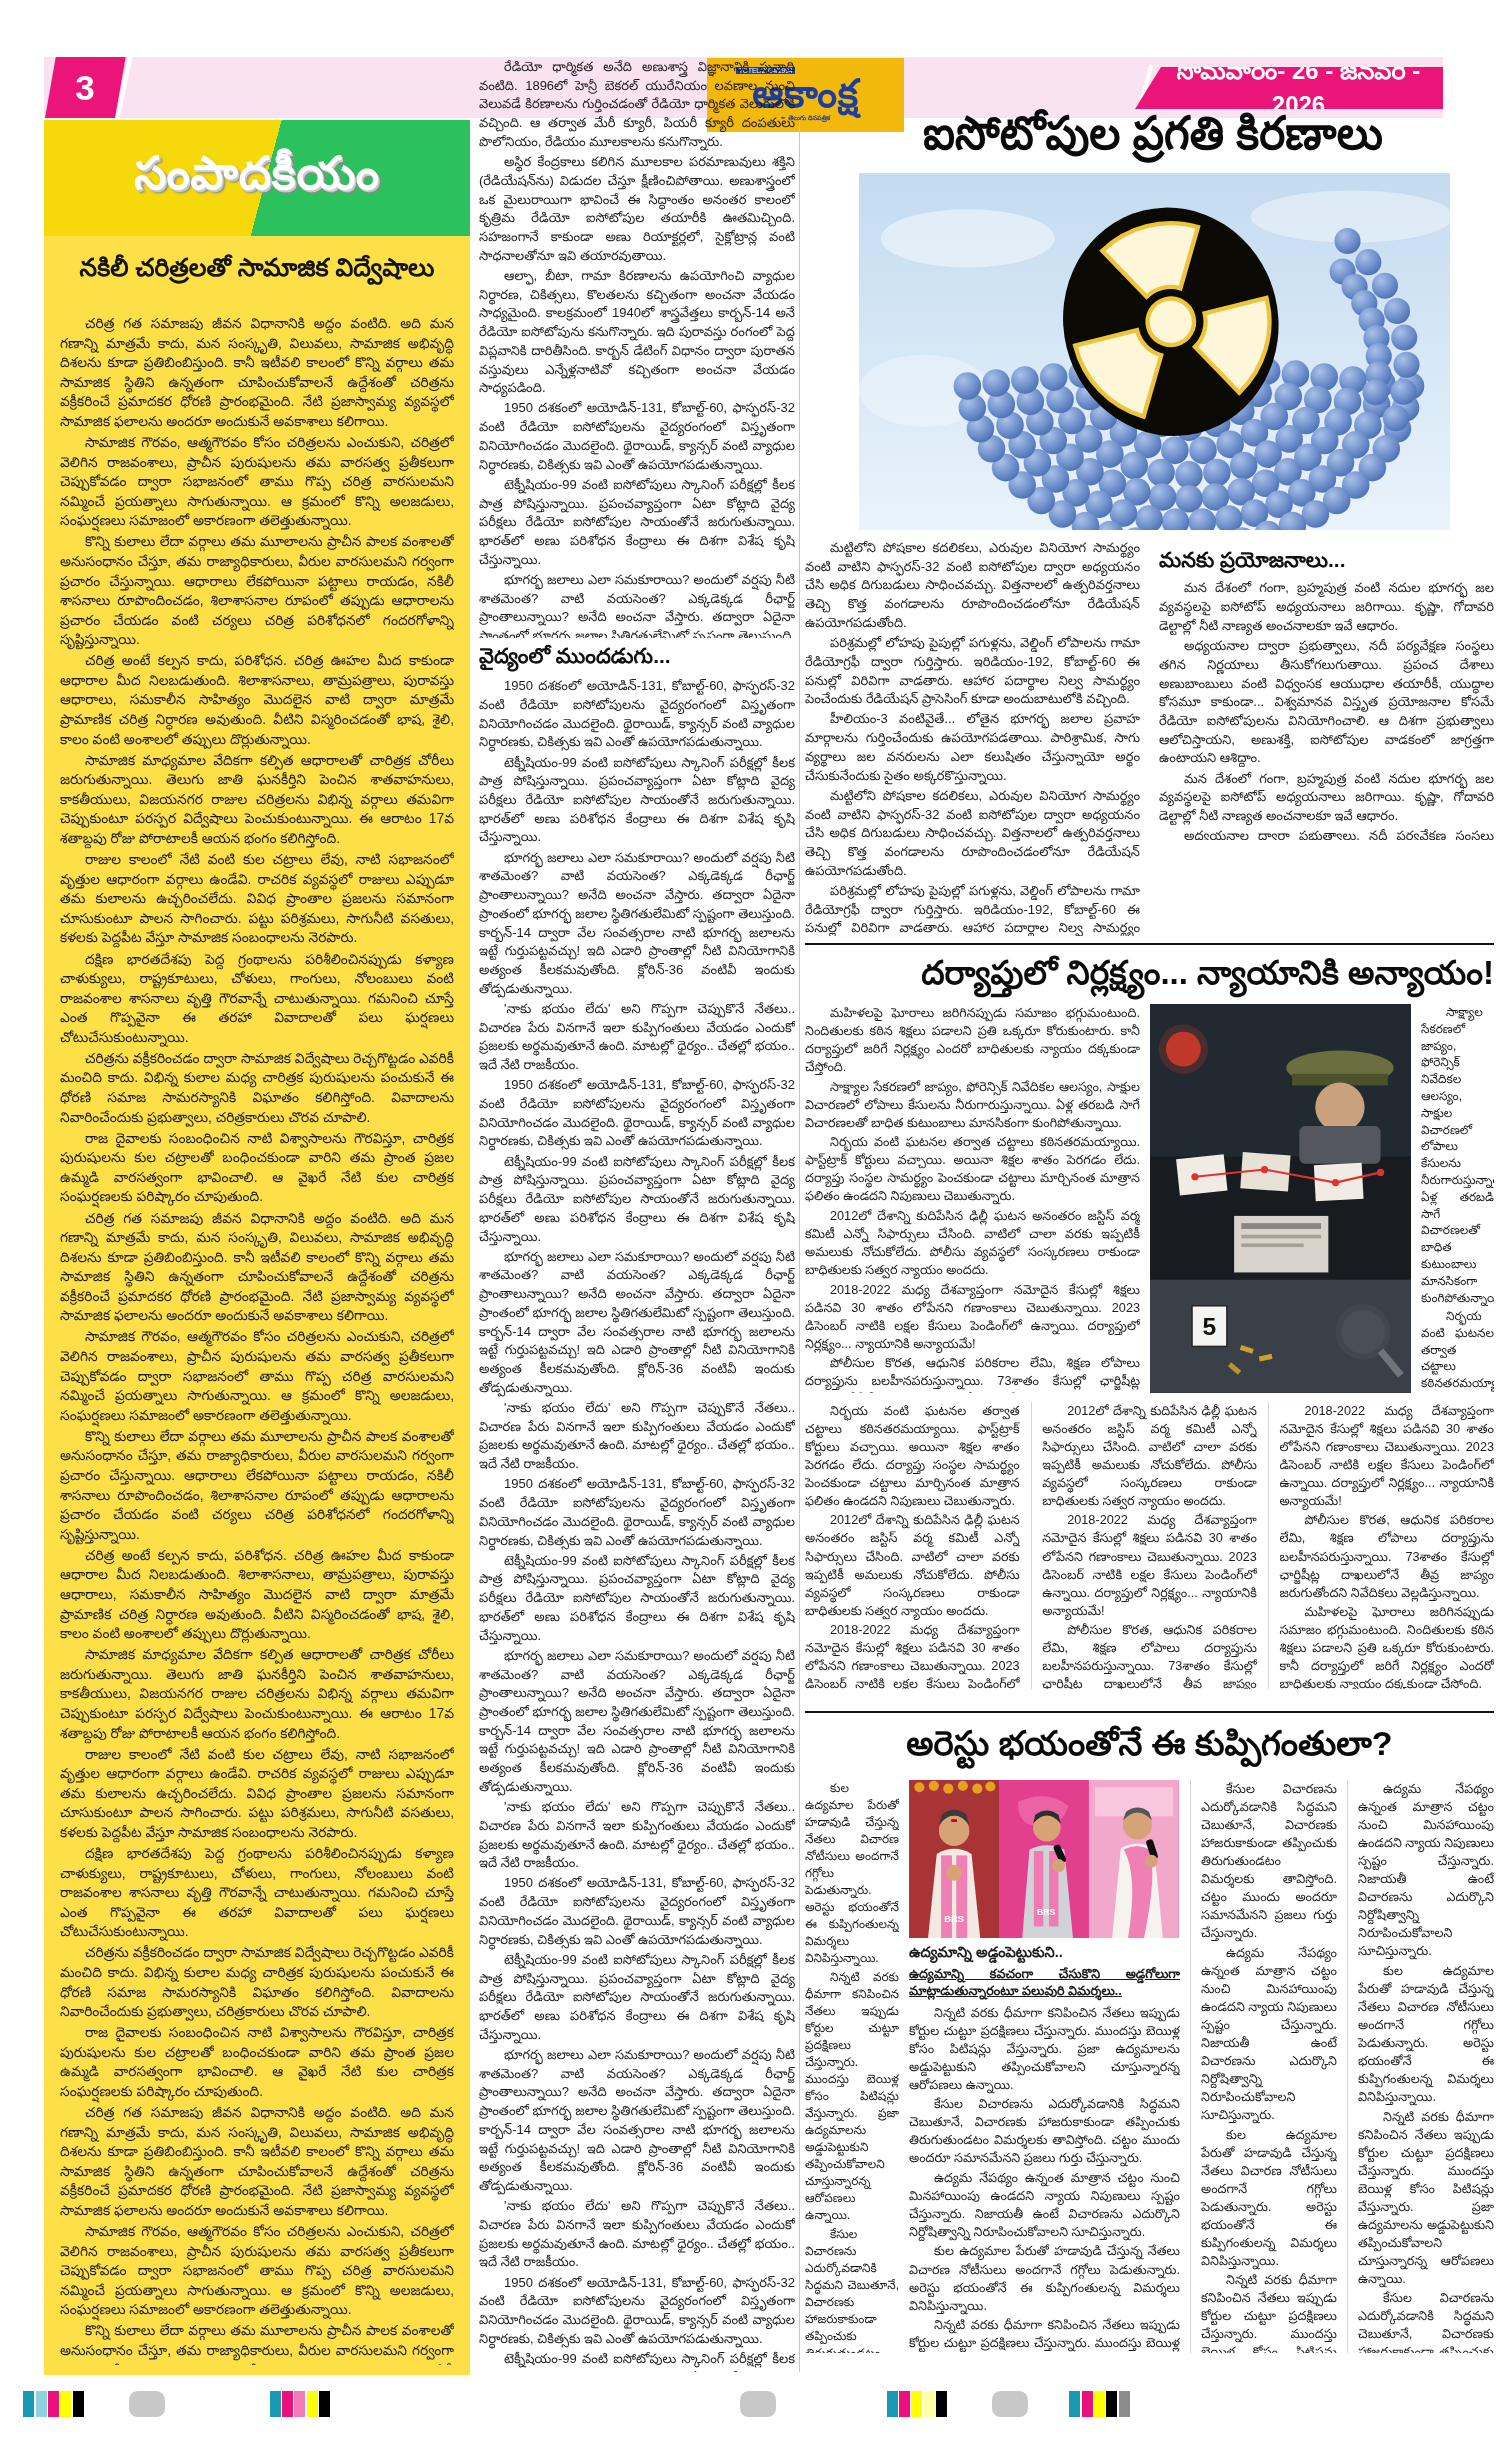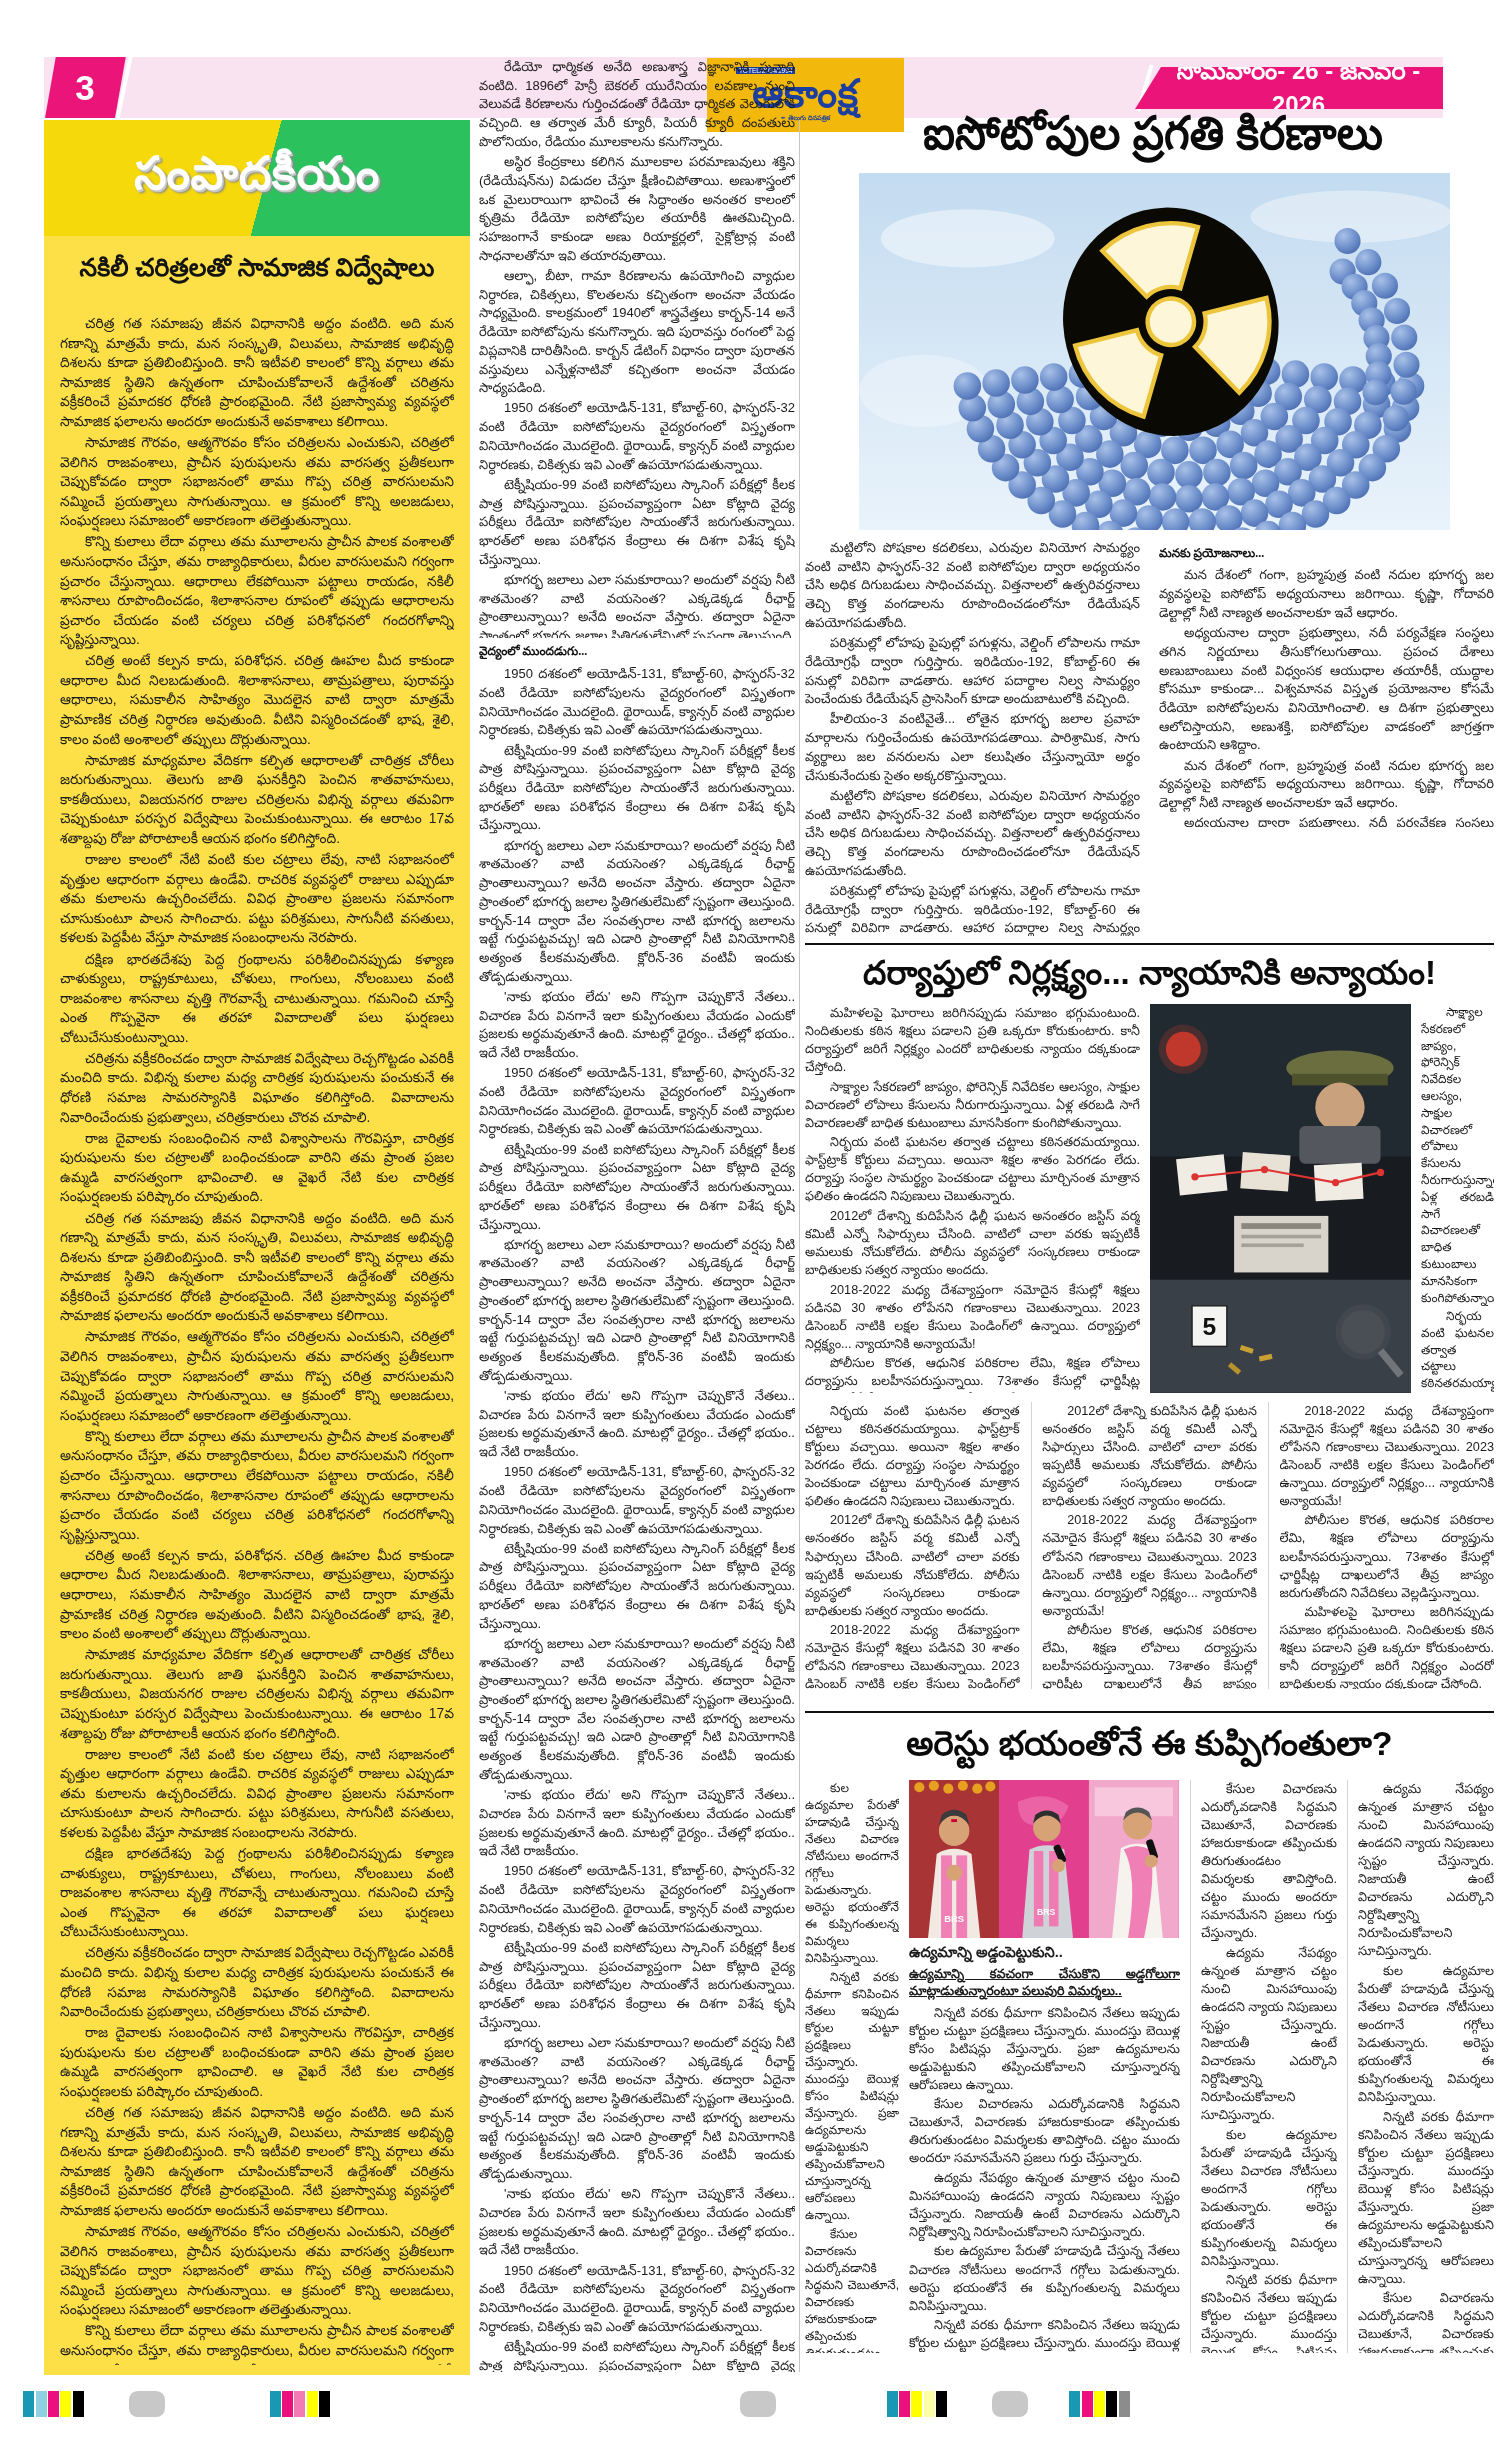--- a/index.html
+++ b/index.html
@@ -28,33 +28,33 @@
            display:flex;align-items:center;justify-content:center;}
   .ed-logo span{font-size:46px;font-weight:800;color:#fff;
            text-shadow:1.5px 1.5px 0 #c9c9c9,2.9px 2.9px 2.2px #8a8a8a;letter-spacing:0.7px;}
   .ed-head{margin:17.4px 8.7px 5.8px;text-align:center;font-size:25px;font-weight:800;color:#141414;line-height:1.15;}
   .ed-body{position:absolute;top:194px;bottom:10px;left:16px;right:16px;overflow:hidden;
            font-size:13.8px;line-height:1.42;text-align:justify;color:#1d1d1d;}
   .fill p{margin:0 0 1.5px;text-indent:25px;}
   
   #centercol{position:absolute;left:479px;top:58px;width:316px;height:2314px;display:flex;flex-direction:column;}
   #centercol .blockA{height:580px;overflow:hidden;font-size:13px;line-height:1.44;text-align:justify;}
-  .subhead{font-size:12px;font-weight:800;margin:5.8px 0 4.4px;color:#111;font-family:Liberation Serif, serif;}
+  .subhead{font-size:21px;font-weight:800;margin:5.8px 0 4.4px;color:#111;}
   #centercol .blockB{flex:1;overflow:hidden;font-size:13px;line-height:1.44;text-align:justify;}
   .vsep{position:absolute;width:0.7px;background:#c6c6c6;}
   
   #iso-head{position:absolute;left:812px;top:109px;width:682px;text-align:center;
             font-size:44px;font-weight:900;color:#0a0a0a;transform:scaleY(1.05);}
   #iso-img{position:absolute;left:859px;top:173px;width:591px;height:357px;overflow:hidden;}
   #iso-cols{position:absolute;left:805px;top:539px;width:689px;height:397px;display:flex;gap:19px;}
   #iso-cols .col{flex:1;overflow:hidden;font-size:13px;line-height:1.44;text-align:justify;}
   
   #crime{position:absolute;left:805px;top:943px;width:689px;height:770px;
          border-top:2.2px solid #111;border-bottom:2.2px solid #111;box-sizing:border-box;}
-  .crime-head{margin:8.7px 0 4.4px;text-align:center;font-size:33px;font-weight:800;color:#0c0c0c;}
+  .crime-head{margin:8.7px 0 4.4px;text-align:right;font-size:33px;font-weight:800;color:#0c0c0c;}
   .crime-top{display:flex;gap:10px;height:389px;margin-top:2.9px;}
   .crime-top .c1{width:335px;overflow:hidden;font-size:12.7px;line-height:1.42;text-align:justify;}
   .crime-photo{width:261px;height:389px;background:#15181c;flex:none;}
   .crime-top .c2{flex:1;overflow:hidden;font-size:12px;line-height:1.4;text-align:justify;}
   .crime-bottom{display:flex;gap:11.6px;height:287px;margin-top:8.7px;}
   .crime-bottom .col{flex:1;overflow:hidden;font-size:12.7px;line-height:1.42;text-align:justify;}
   .crime-bottom .col + .col{border-left:0.7px solid #d4d4d4;padding-left:10px;}
   
   #arrest{position:absolute;left:805px;top:1717px;width:689px;height:654px;}
   .arr-head{margin:7.3px 0 8.7px;text-align:center;font-size:34px;font-weight:900;color:#0a0a0a;}

